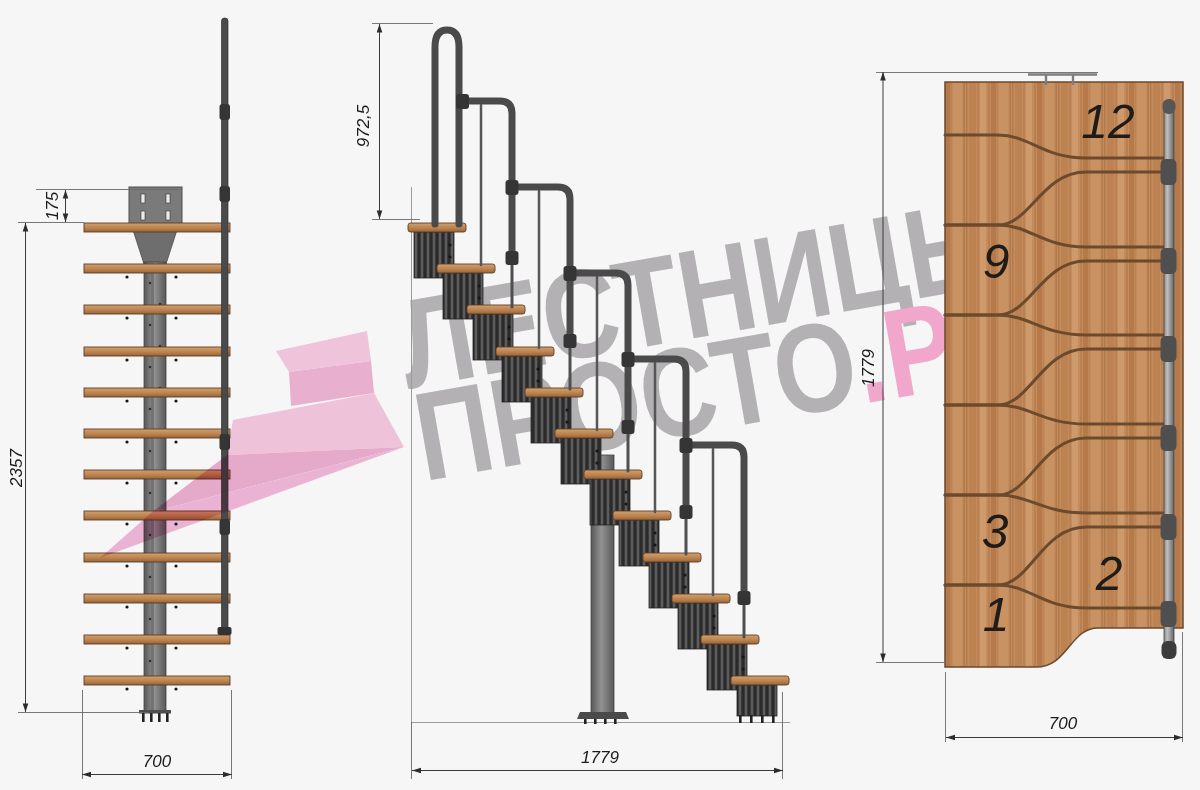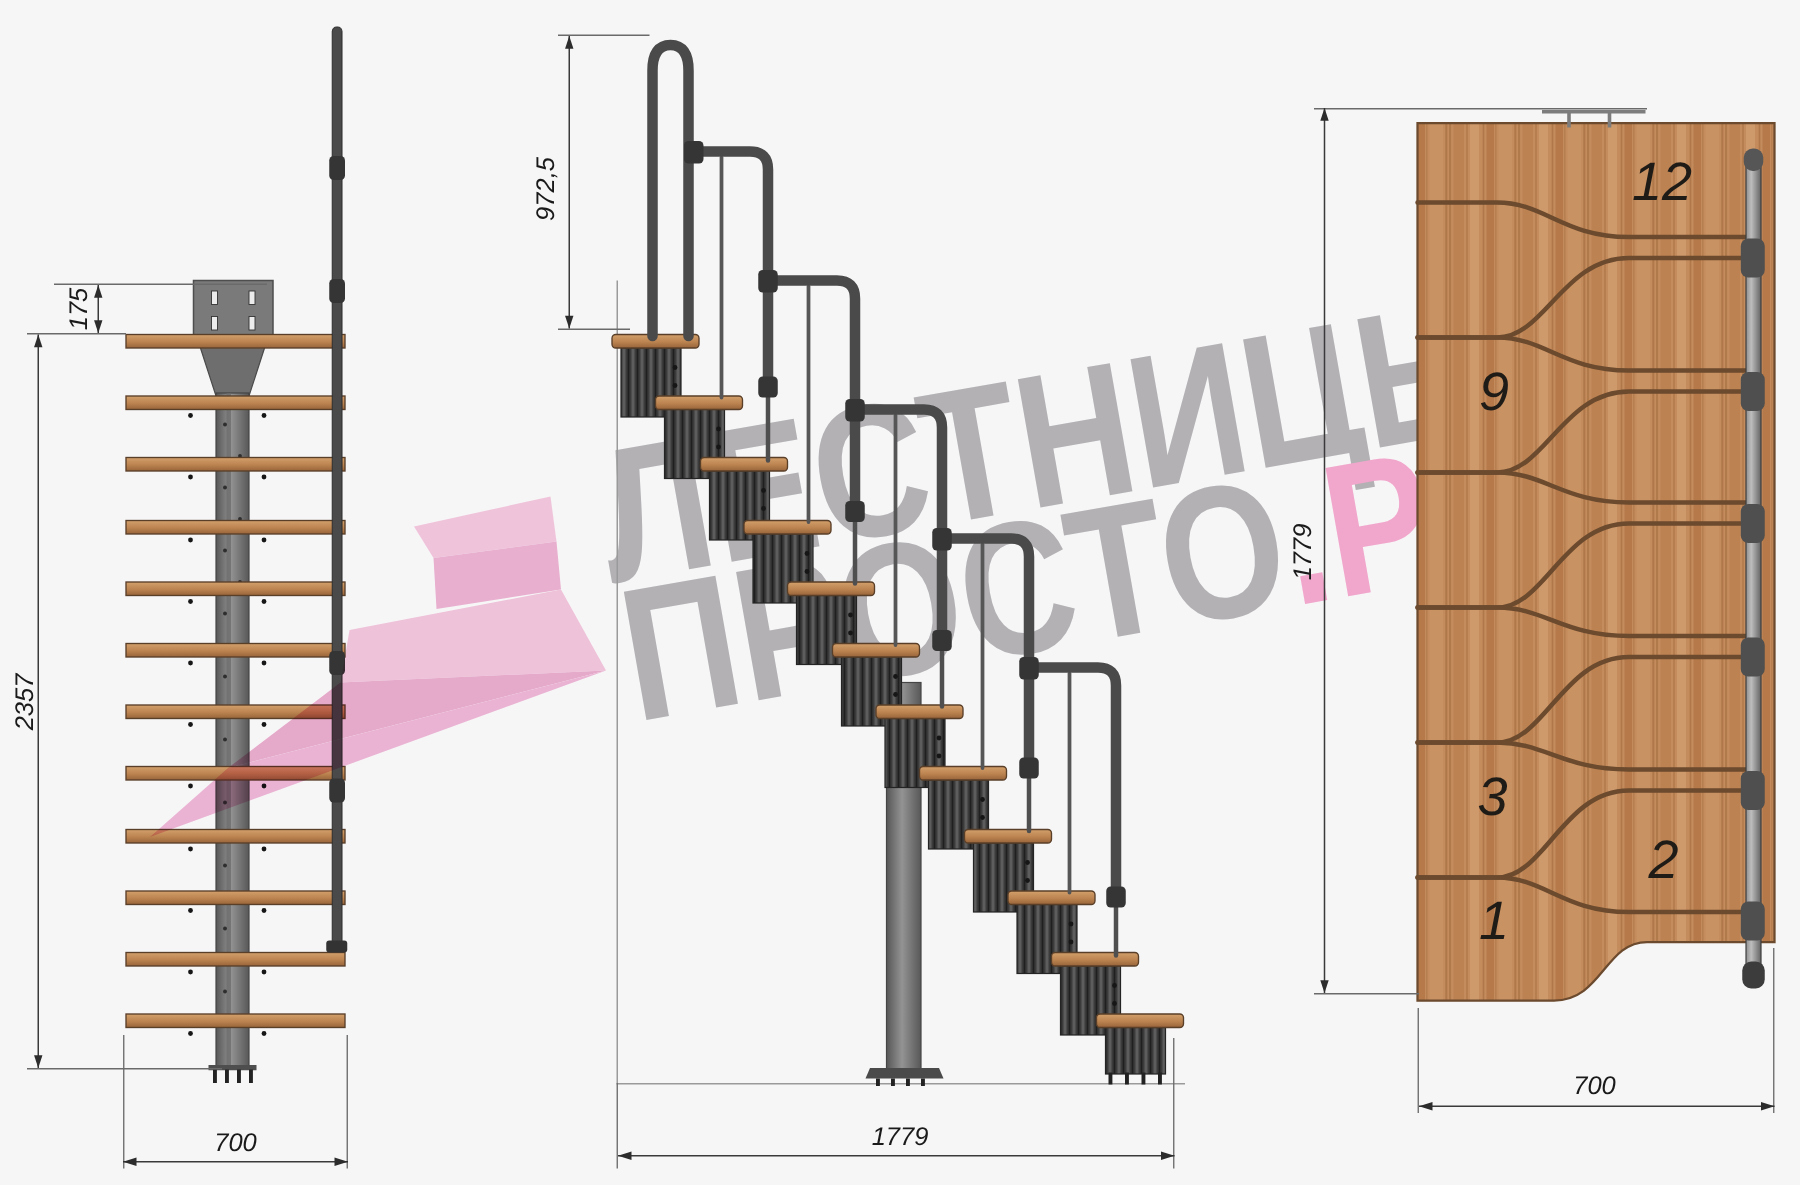--- a/index.html
+++ b/index.html
@@ -10,21 +10,21 @@
   .watermark{position:absolute;left:392px;top:300px;z-index:0;
     transform:rotate(-10deg) scaleX(0.84);transform-origin:0 0;
     font-weight:bold;font-size:126px;line-height:94px;letter-spacing:0px;
     color:var(--wm_gray,#b3b1b4);white-space:nowrap;}
   .watermark .pink{color:var(--wm_pink,#f1a6cb);}
   #drawing{z-index:1;}
   .labels{z-index:2;pointer-events:none;}
   .dim-label{position:absolute;font-style:italic;font-size:17px;color:var(--dim_text,#1a1a1a);
     transform:translate(-50%,-50%);white-space:nowrap;}
   .dim-label.vert{transform:translate(-50%,-50%) rotate(-90deg);}
-  .step-label{position:absolute;font-style:italic;font-size:36px;color:#1f1c18;
+  .step-label{position:absolute;font-style:italic;font-size:48px;color:#1f1c18;
     transform:translate(-50%,-50%);}
   #logo{z-index:3;mix-blend-mode:multiply;opacity:.9;}
   
   .dimline{stroke:#3a3a3a;stroke-width:1;fill:none;}
   .extline{stroke:#6a6a6a;stroke-width:0.9;fill:none;}
   .arrow{fill:#2c2c2c;stroke:none;}
   .wall{stroke:#9a9a9a;stroke-width:1;fill:none;}
   .tube{stroke:#4a4a4a;stroke-width:7;fill:none;stroke-linecap:round;stroke-linejoin:round;}
   .rod{stroke:#4f4f4f;stroke-width:3;fill:none;stroke-linecap:round;}
   .bal{stroke:#565656;stroke-width:2.5;fill:none;stroke-linecap:round;}

